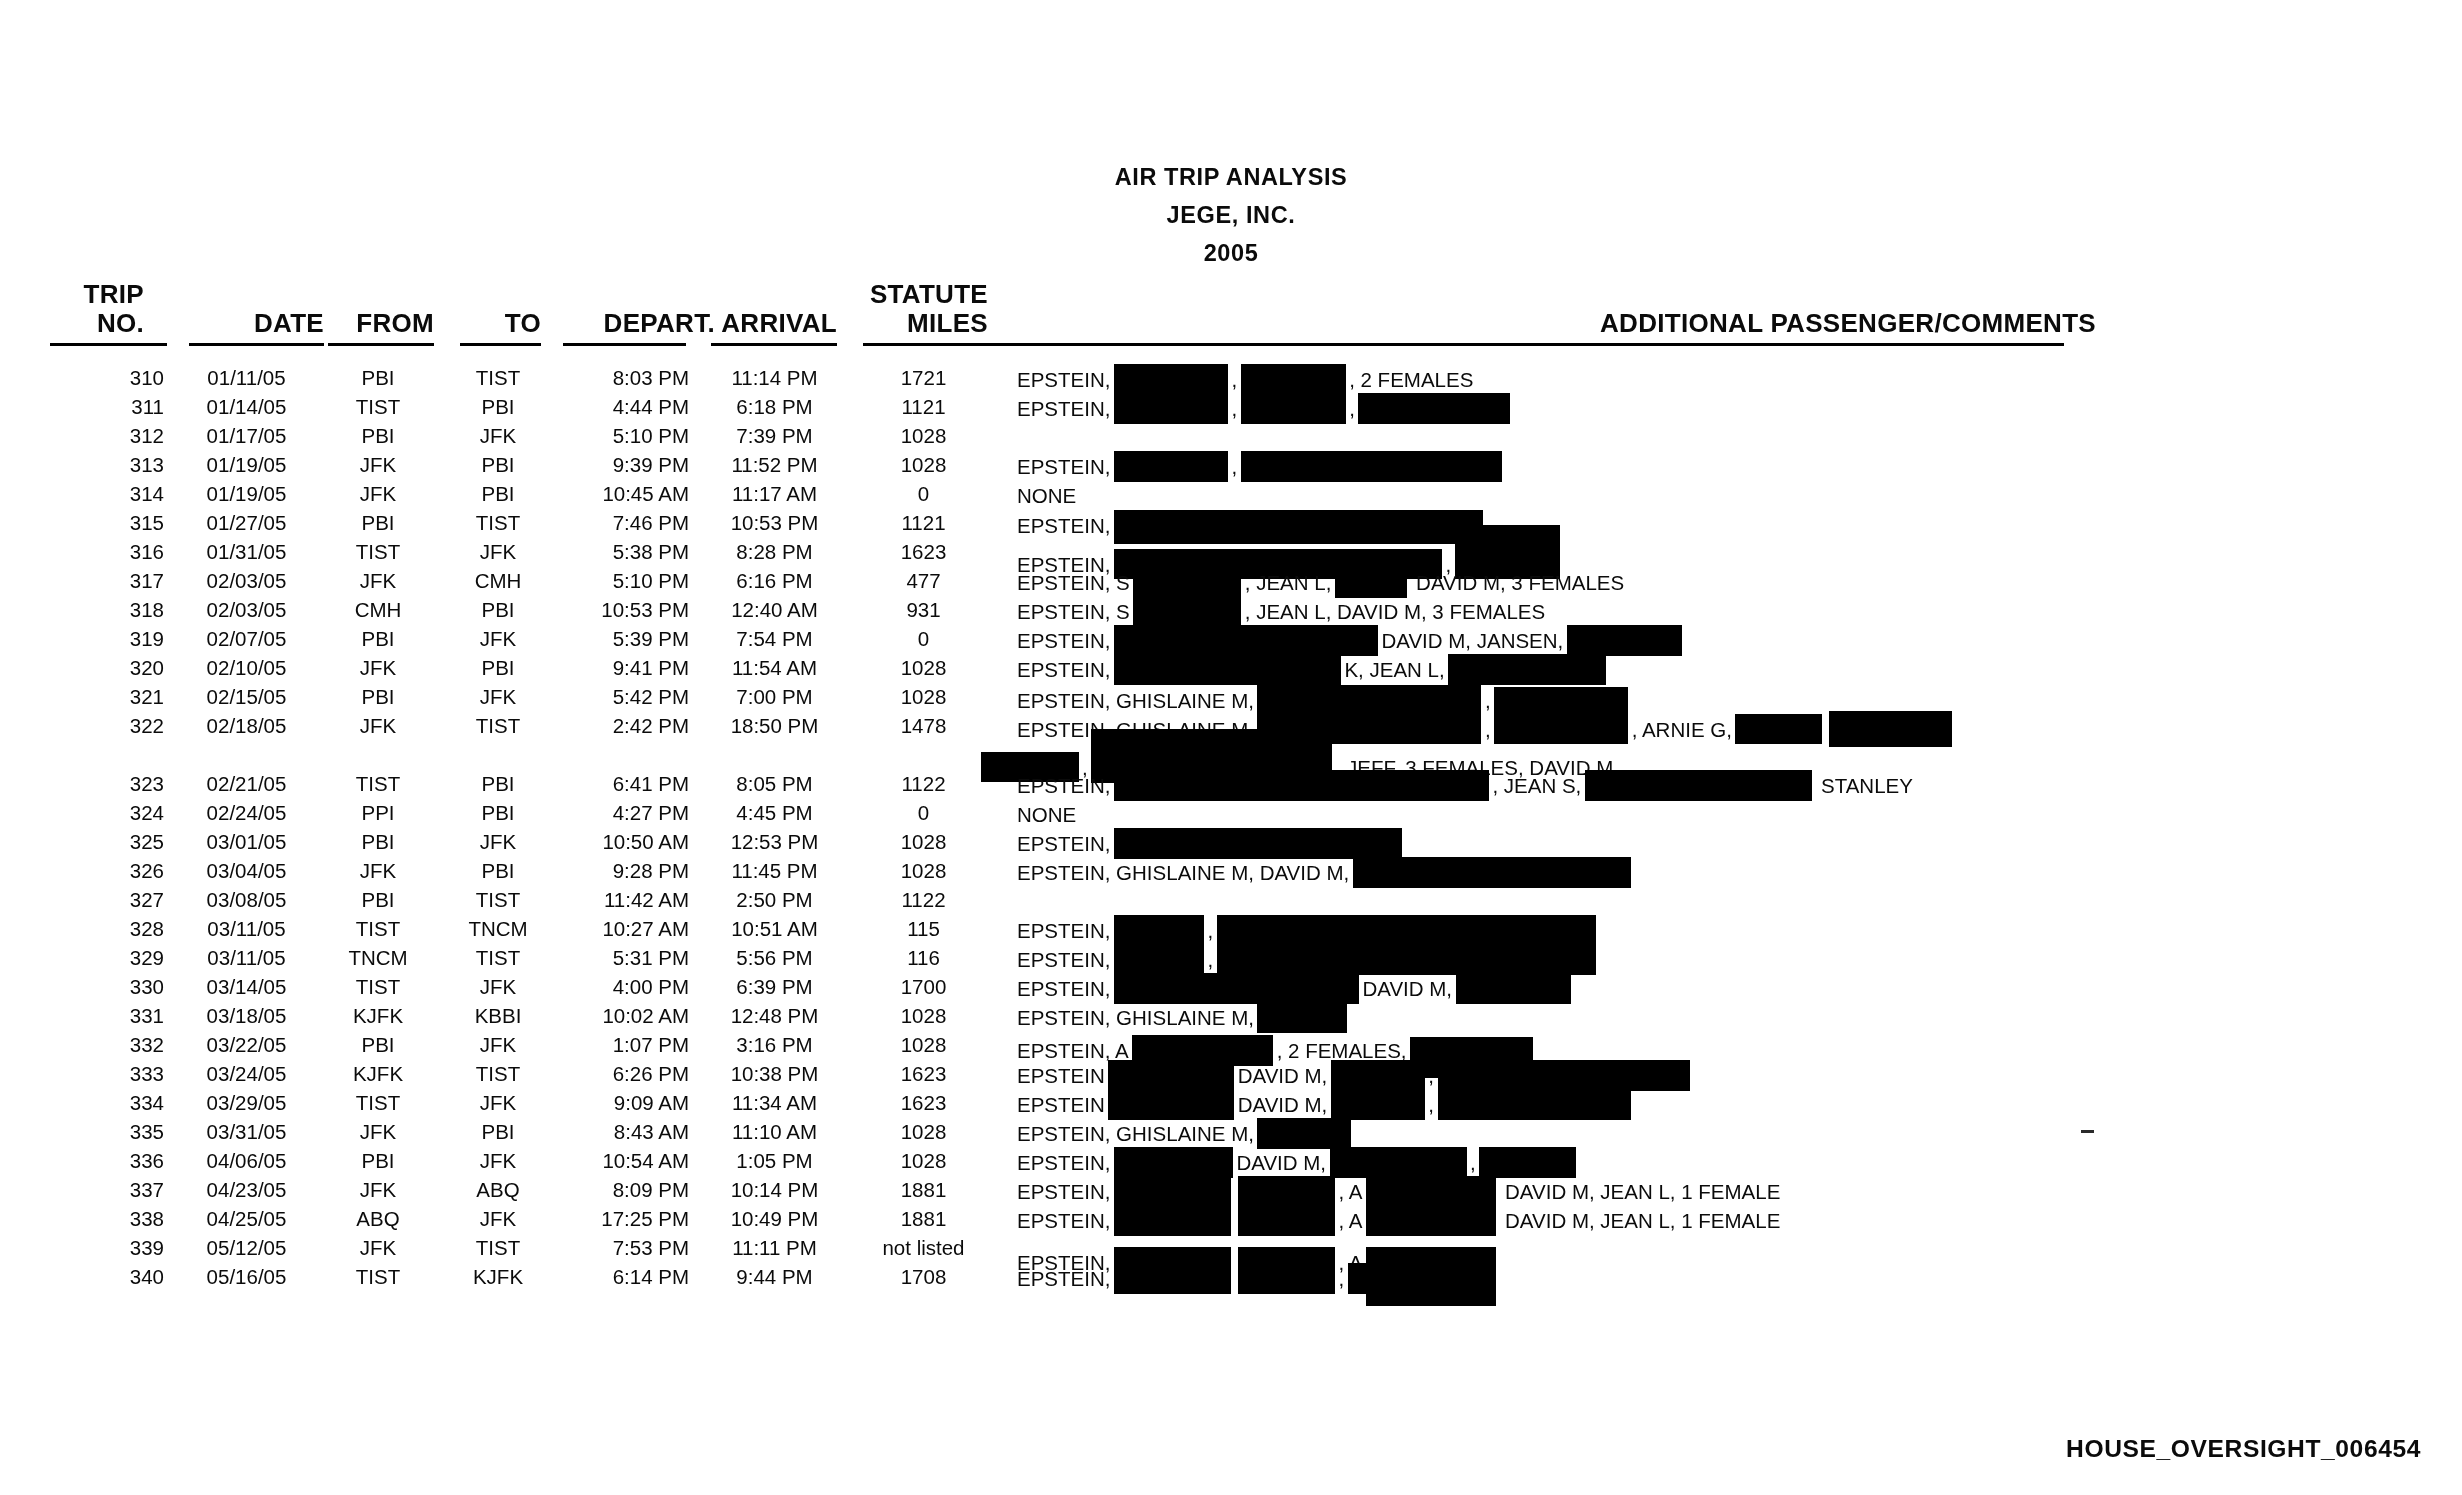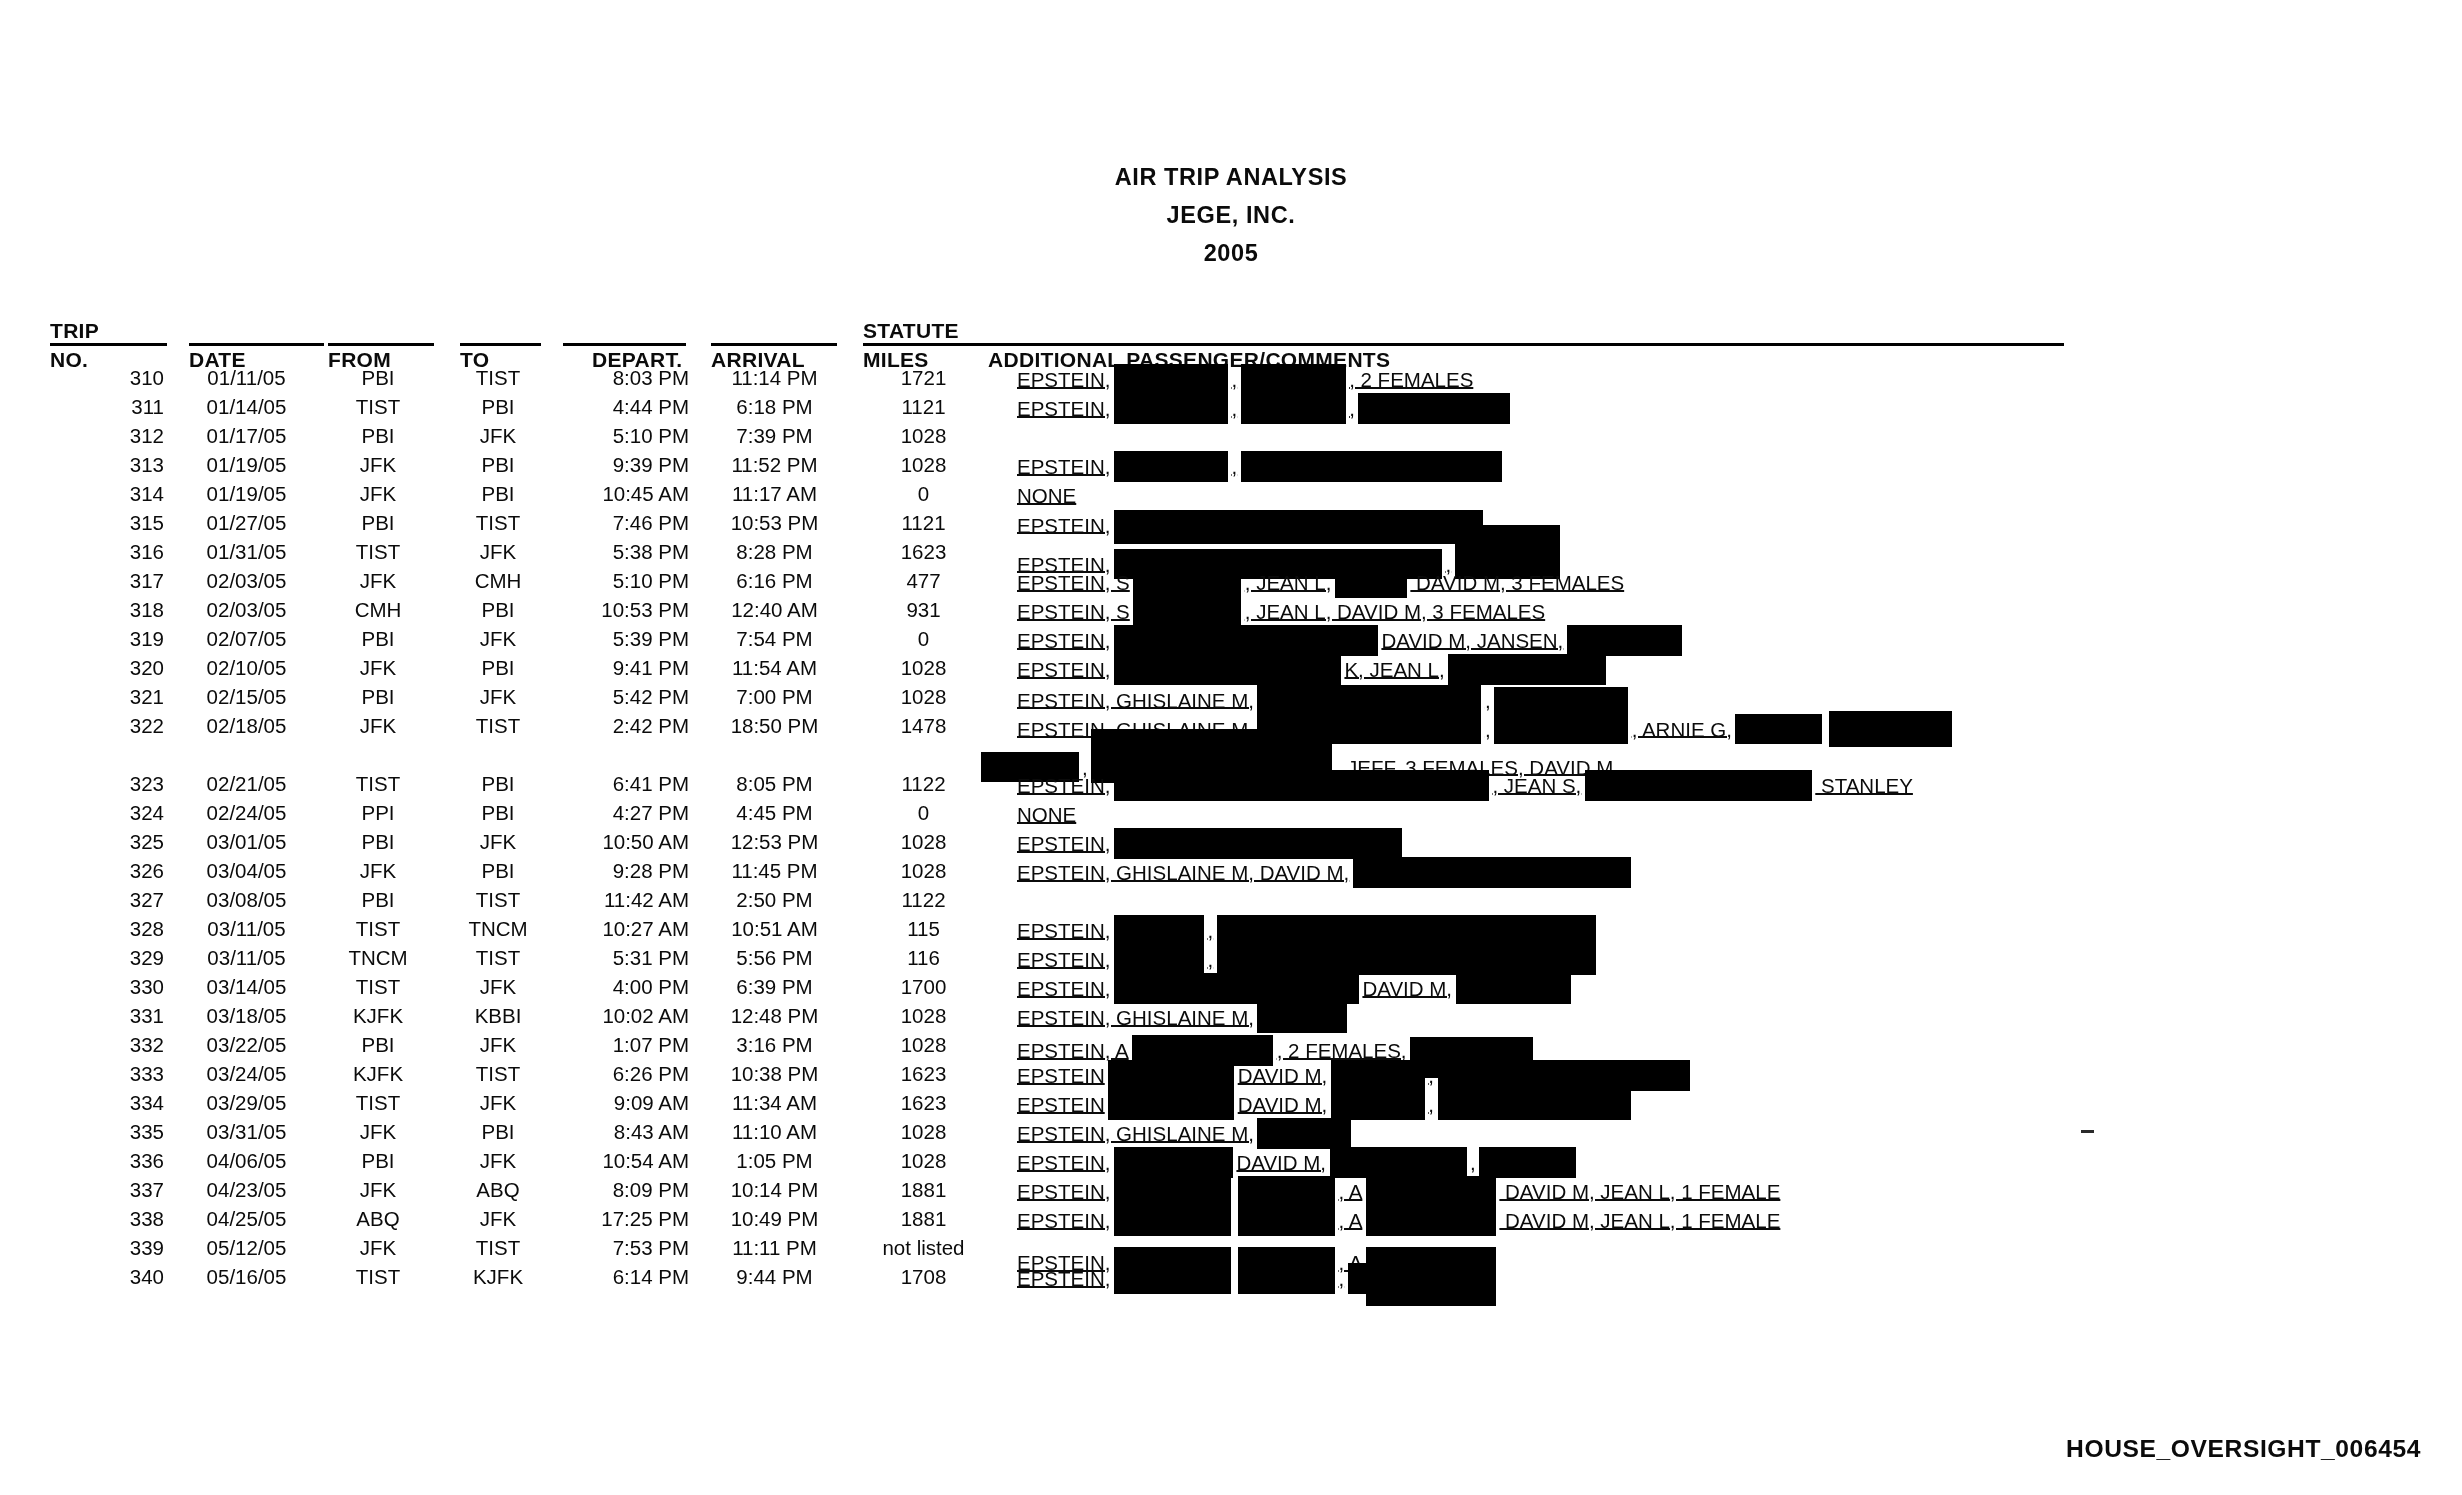--- a/index.html
+++ b/index.html
@@ -20,27 +20,26 @@
     text-align: center;
     font-size: 23.5px;
     font-weight: 700;
     line-height: 38px;
     letter-spacing: 0.6px;
   }
 
   
   .hdr {
     position: absolute;
-    font-size: 21px;
+    font-size: 26px;
     font-weight: 700;
-    text-align: left;
+    text-align: right;
     line-height: 27px;
     letter-spacing: 0.3px;
     white-space: nowrap;
-    margin-top: 36px;
   }
   .hline { top: 281px; }
   .hline2 { top: 310px; }
 
   
   .rule {
     position: absolute;
     top: 343px;
     height: 2.9px;
     background: #000;
@@ -50,21 +49,21 @@
   .rows { position: absolute; top: 363px; left: 0; right: 0; }
   .row { position: relative; height: 29px; line-height: 29px; font-size: 20.5px; white-space: nowrap; }
   .cell { position: absolute; top: 0; height: 29px; }
   .c-no      { left: 70px;  width: 94px; text-align: right; }
   .c-date    { left: 188px;  width: 117px; text-align: center; }
   .c-from    { left: 331px;  width: 94px; text-align: center; }
   .c-to      { left: 454px;  width: 88px; text-align: center; }
   .c-depart  { left: 548px;  width: 141px; text-align: right; }
   .c-arrival { left: 701px; width: 147px; text-align: center; }
   .c-miles   { left: 856px; width: 135px; text-align: center; }
-  .c-comments{ left: 1017px; right: 17.6px; text-decoration: underline; }
+  .c-comments{ left: 1017px; right: 17.6px; }
 
   .redaction {
     display: inline-block;
     vertical-align: middle;
     position: relative;
     background: #000;
     height: 30.5px;
     margin: 0 3.5px;
   }
   .ct { vertical-align: middle; }

